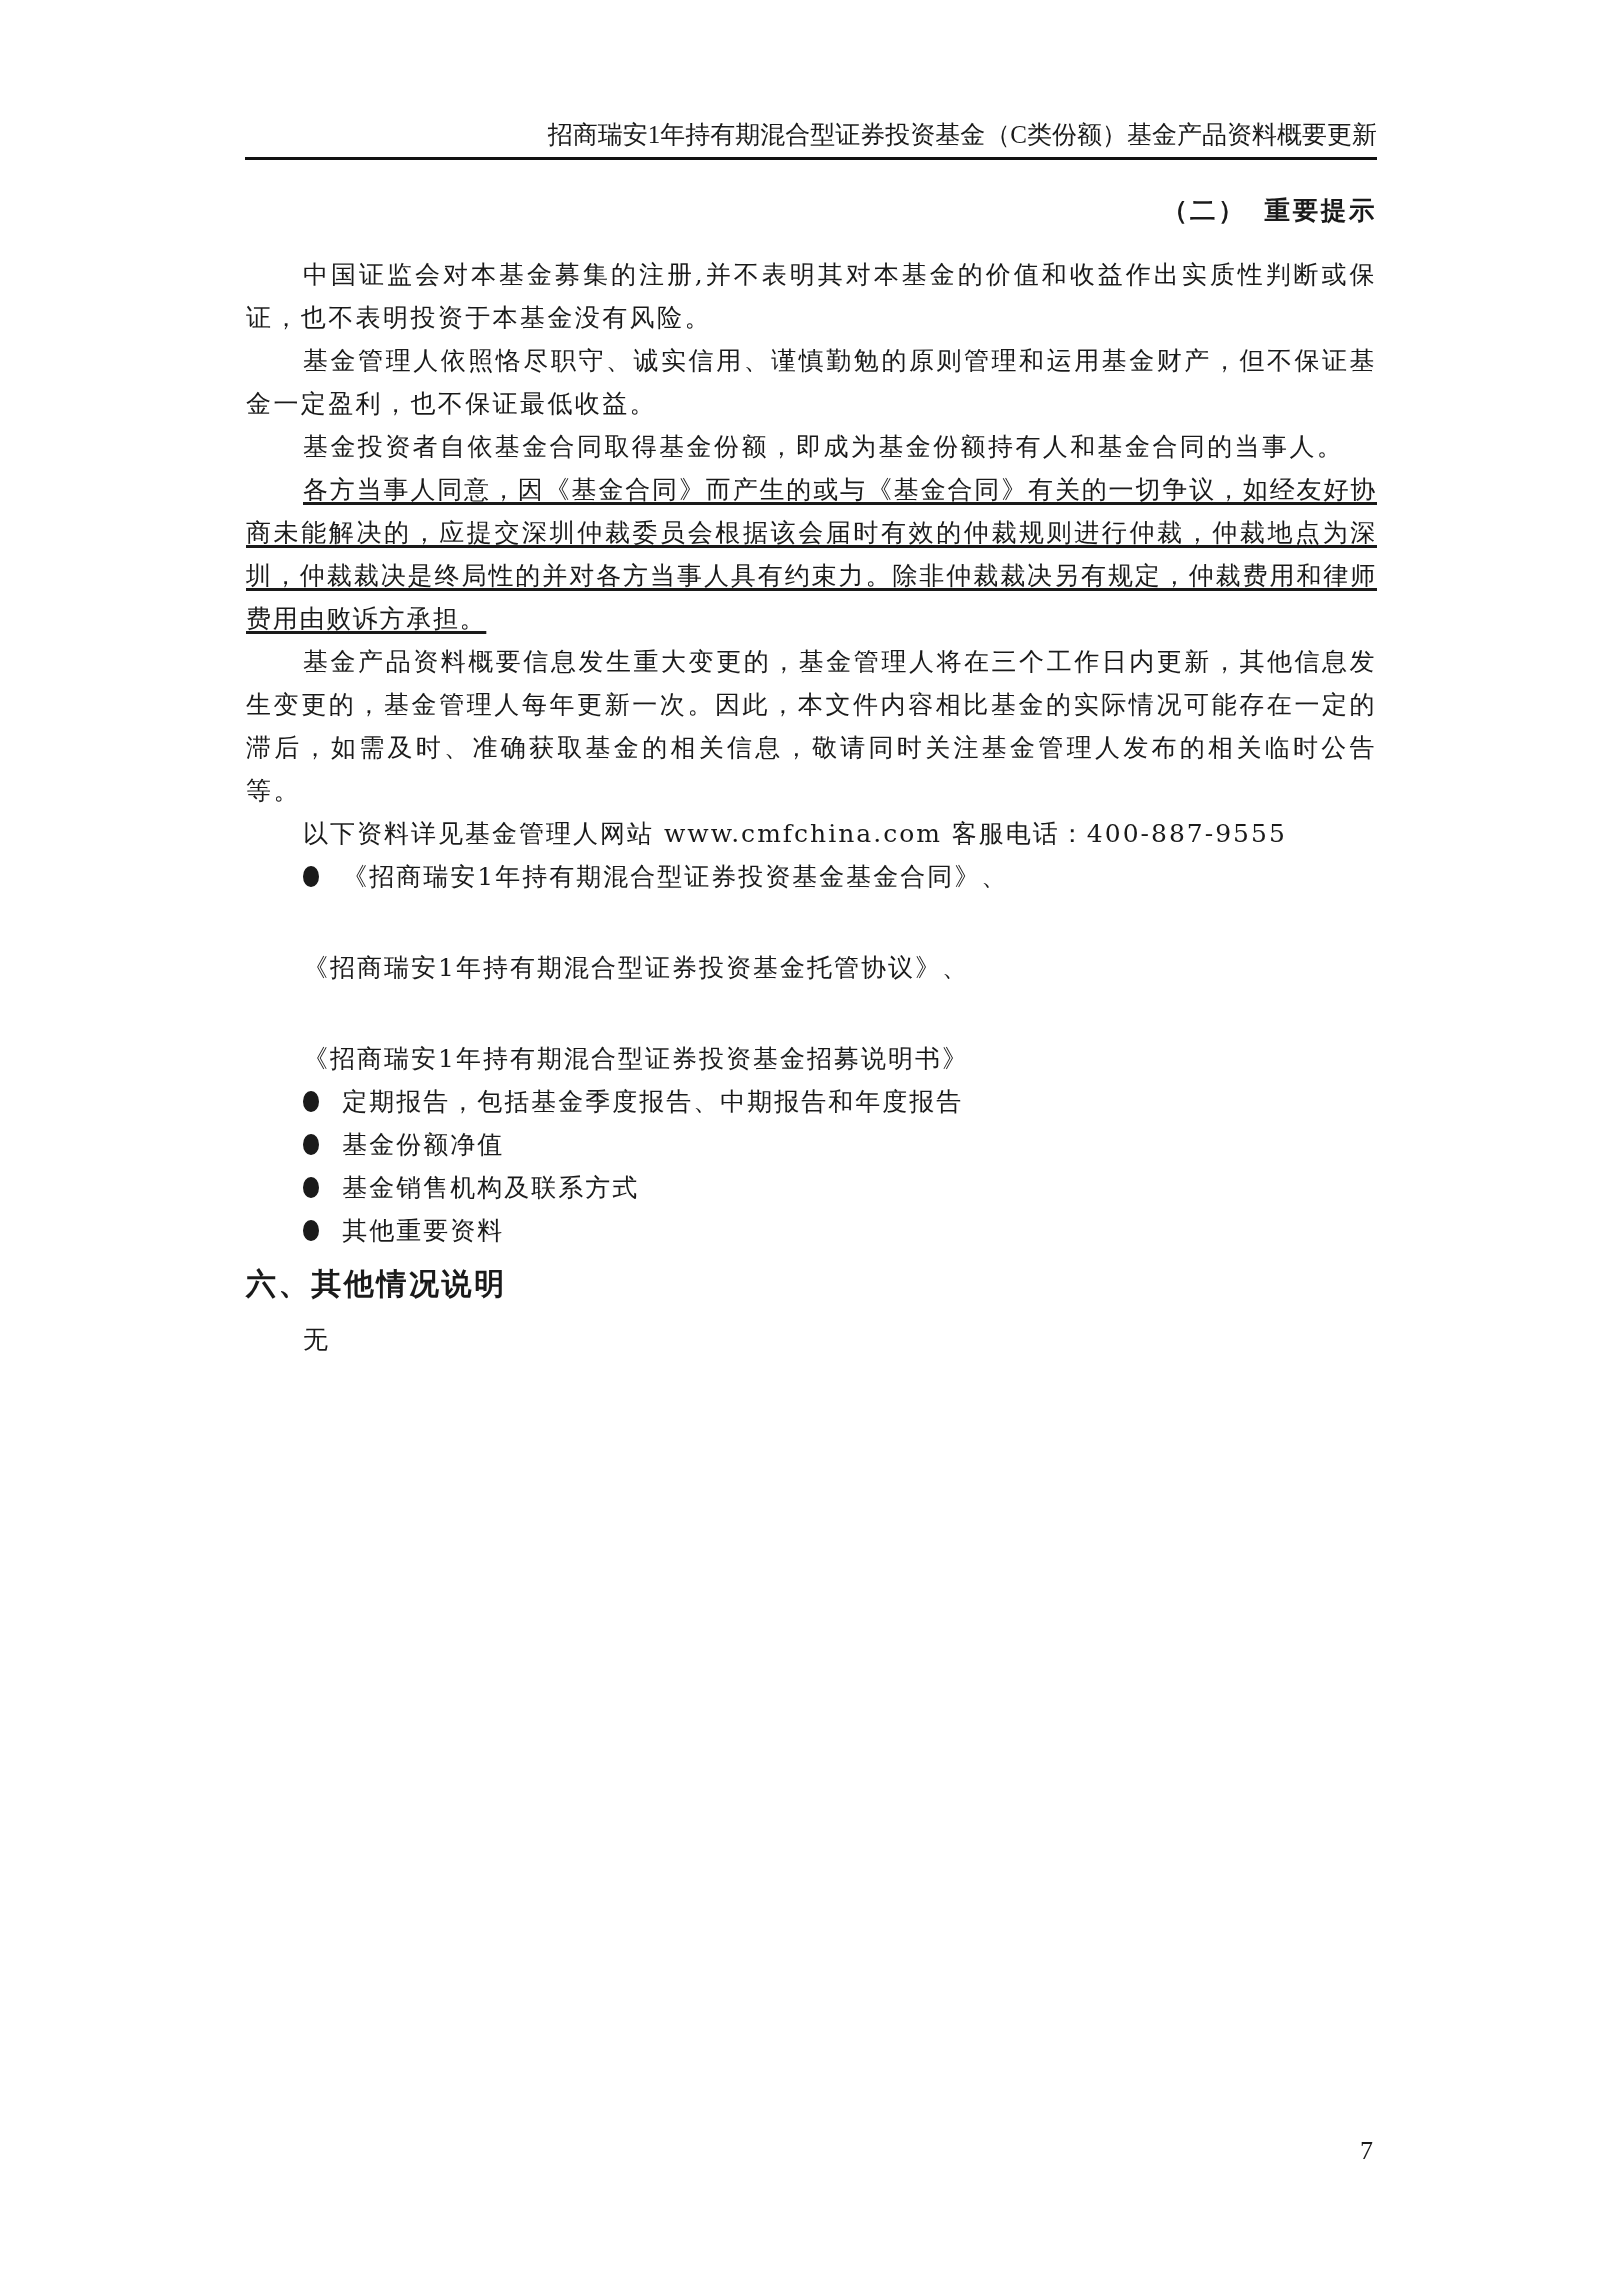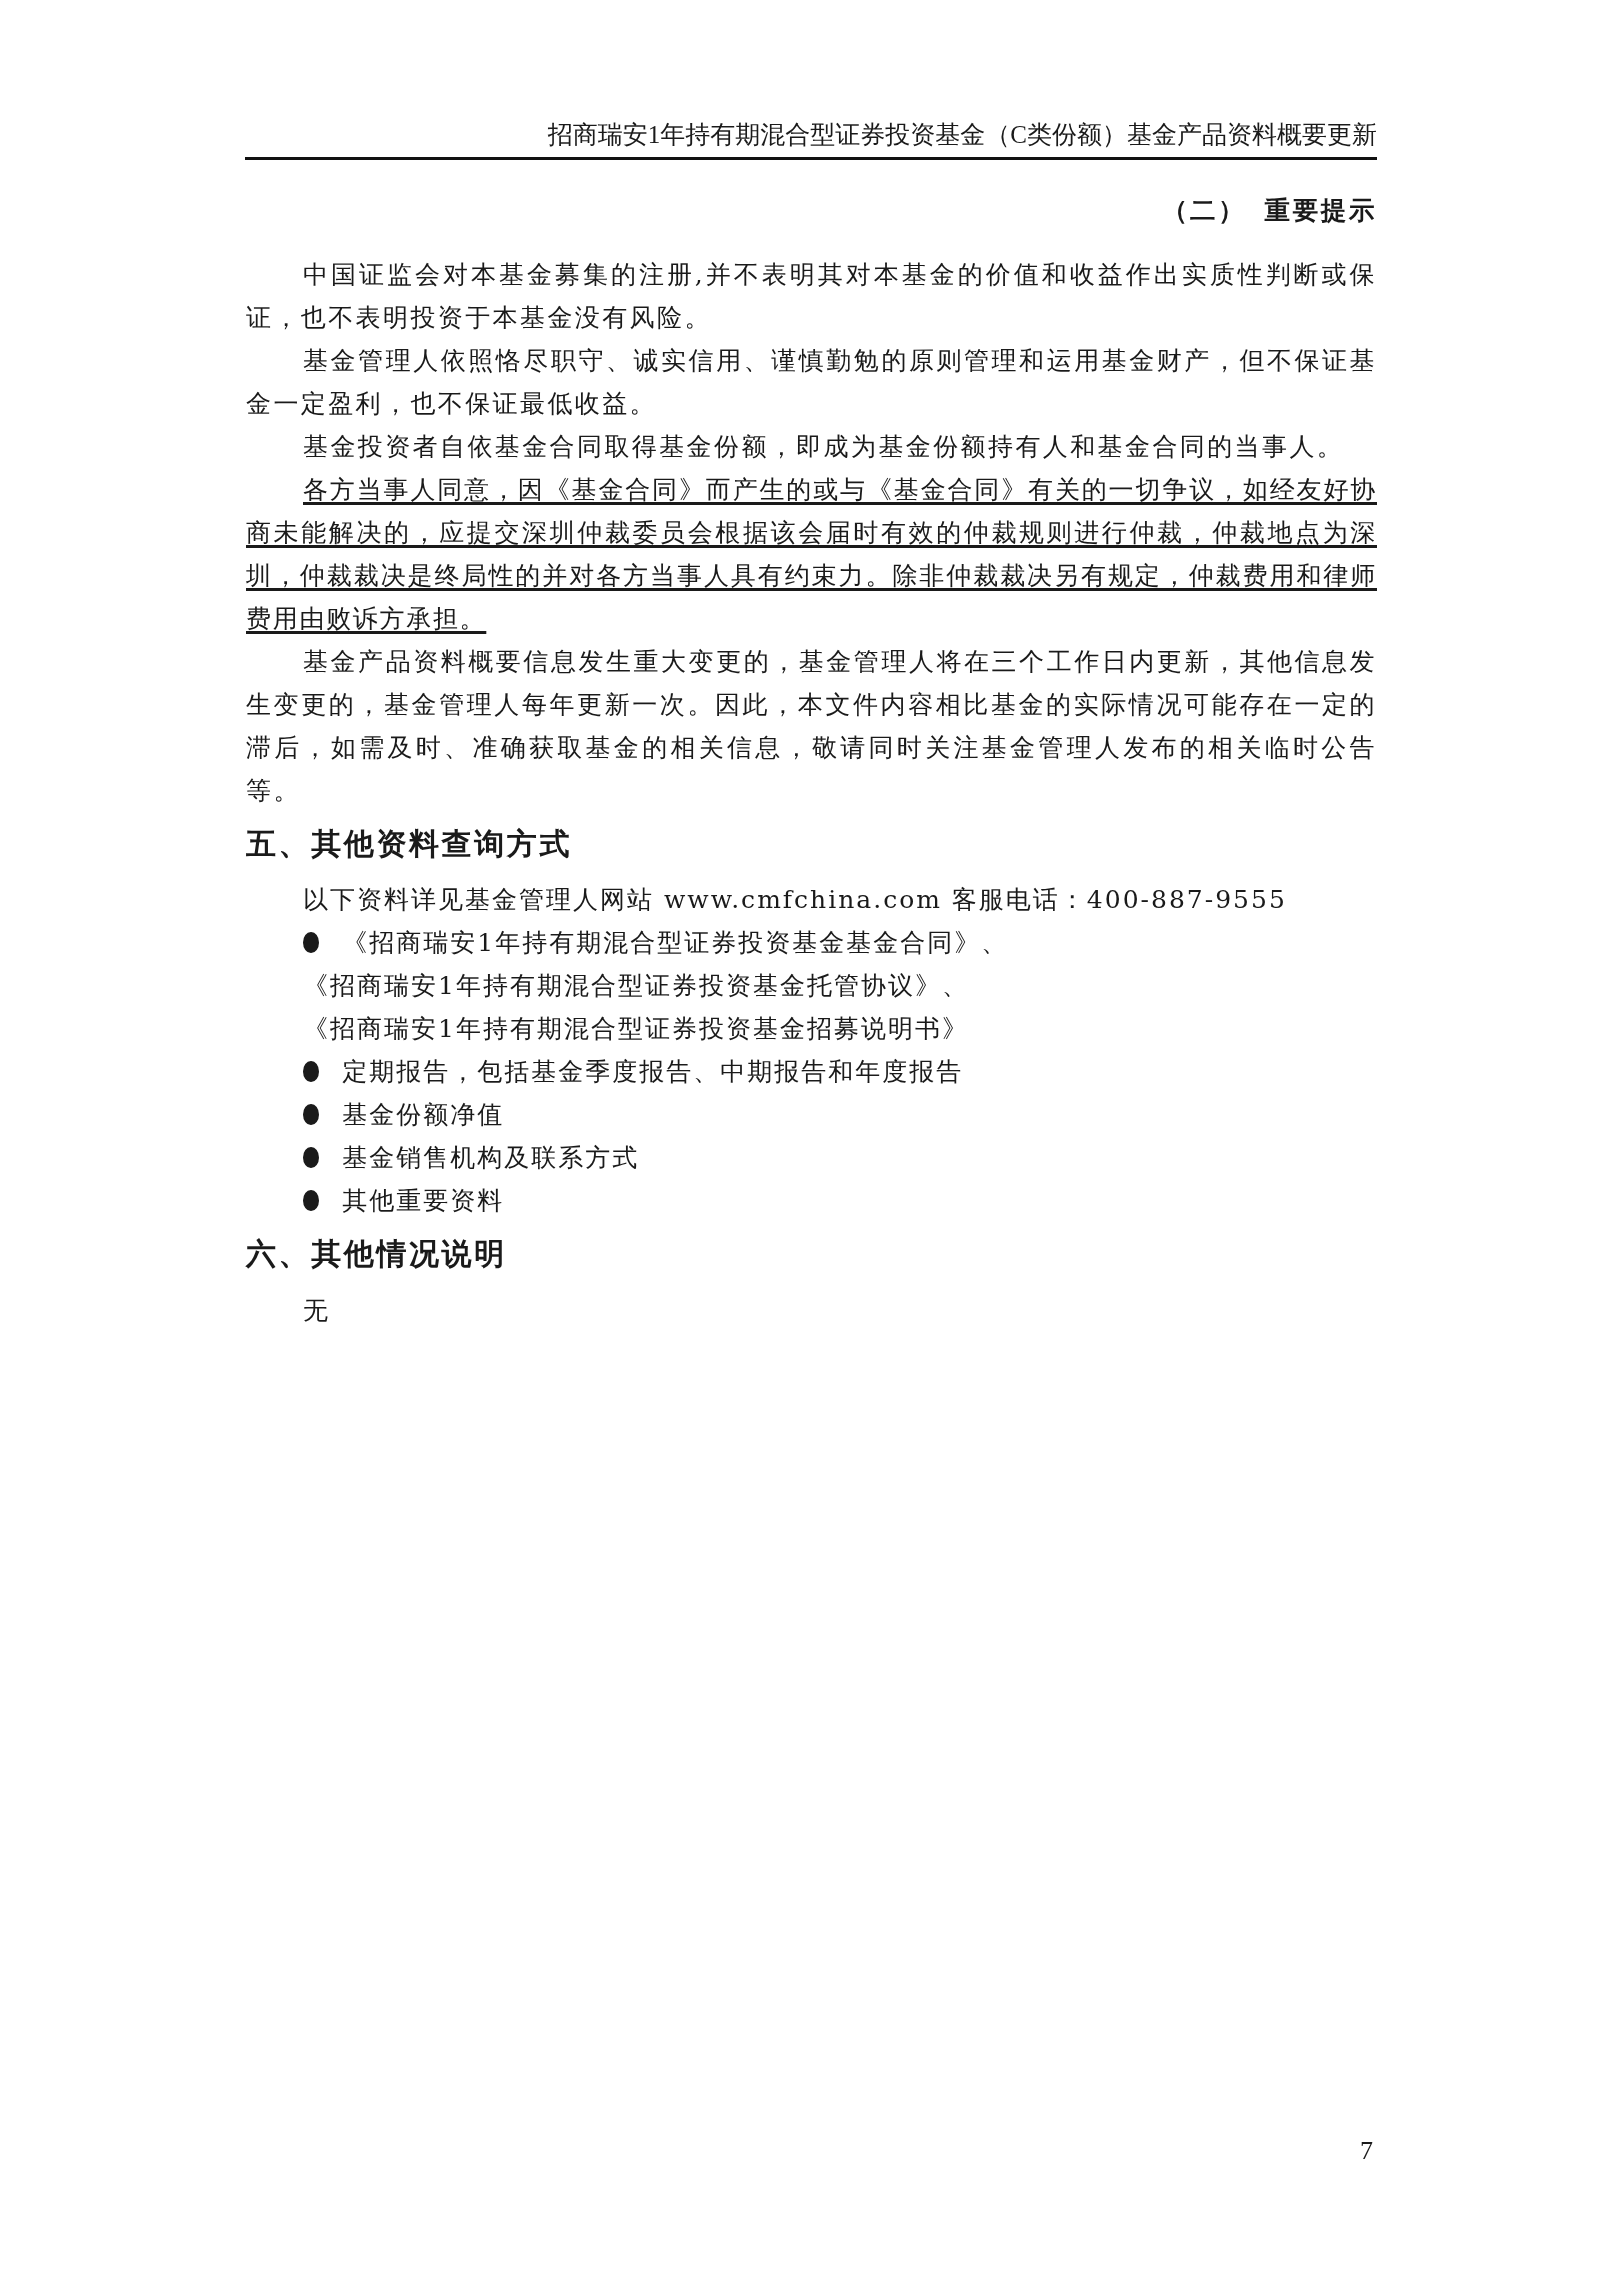--- a/index.html
+++ b/index.html
@@ -95,20 +95,21 @@
       background: #1a1a1a;
       margin-right: 23.6px;
       flex: 0 0 auto;
     }
     .cont-line {
       font-size: 25px;
       line-height: 43px;
       padding-left: 57px;
       letter-spacing: 2px;
       white-space: nowrap;
+      margin-top: 48px;
     }
     .page-number {
       position: absolute;
       left: 1360px;
       top: 2135px;
       font-family: "Liberation Serif", "DejaVu Serif", serif;
       font-size: 26px;
       line-height: 31px;
     }
   </style>
@@ -124,21 +125,20 @@
   <div class="subheading">
     <span class="num">（二）</span><span>重要提示</span>
   </div>
 
   <p class="para">中国证监会对本基金募集的注册,并不表明其对本基金的价值和收益作出实质性判断或保证，也不表明投资于本基金没有风险。</p>
   <p class="para">基金管理人依照恪尽职守、诚实信用、谨慎勤勉的原则管理和运用基金财产，但不保证基金一定盈利，也不保证最低收益。</p>
   <p class="para">基金投资者自依基金合同取得基金份额，即成为基金份额持有人和基金合同的当事人。</p>
   <p class="para bold-underline">各方当事人同意，因《基金合同》而产生的或与《基金合同》有关的一切争议，如经友好协商未能解决的，应提交深圳仲裁委员会根据该会届时有效的仲裁规则进行仲裁，仲裁地点为深圳，仲裁裁决是终局性的并对各方当事人具有约束力。除非仲裁裁决另有规定，仲裁费用和律师费用由败诉方承担。</p>
   <p class="para">基金产品资料概要信息发生重大变更的，基金管理人将在三个工作日内更新，其他信息发生变更的，基金管理人每年更新一次。因此，本文件内容相比基金的实际情况可能存在一定的滞后，如需及时、准确获取基金的相关信息，敬请同时关注基金管理人发布的相关临时公告等。</p>
 
-  <div class="section-heading">五、其他资料查询方式</div>
 
   <div class="line">以下资料详见基金管理人网站 www.cmfchina.com 客服电话：400-887-9555</div>
 
   <div>
     <div class="bullet-item">
       <span class="bullet"></span>
       <span>《招商瑞安1年持有期混合型证券投资基金基金合同》、</span>
     </div>
     <div class="cont-line">《招商瑞安1年持有期混合型证券投资基金托管协议》、</div>
     <div class="cont-line">《招商瑞安1年持有期混合型证券投资基金招募说明书》</div>

